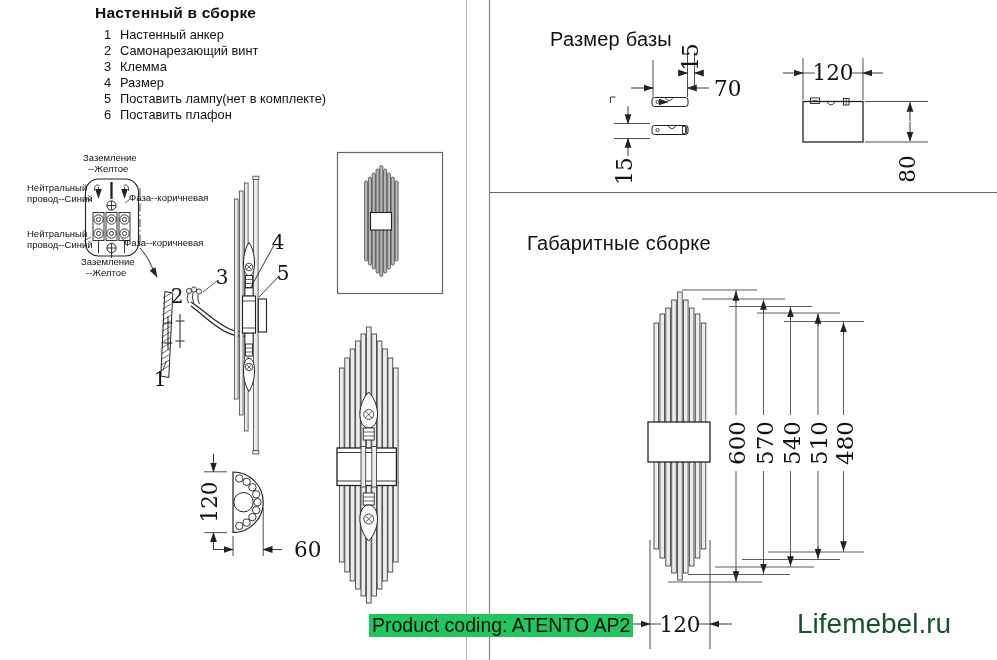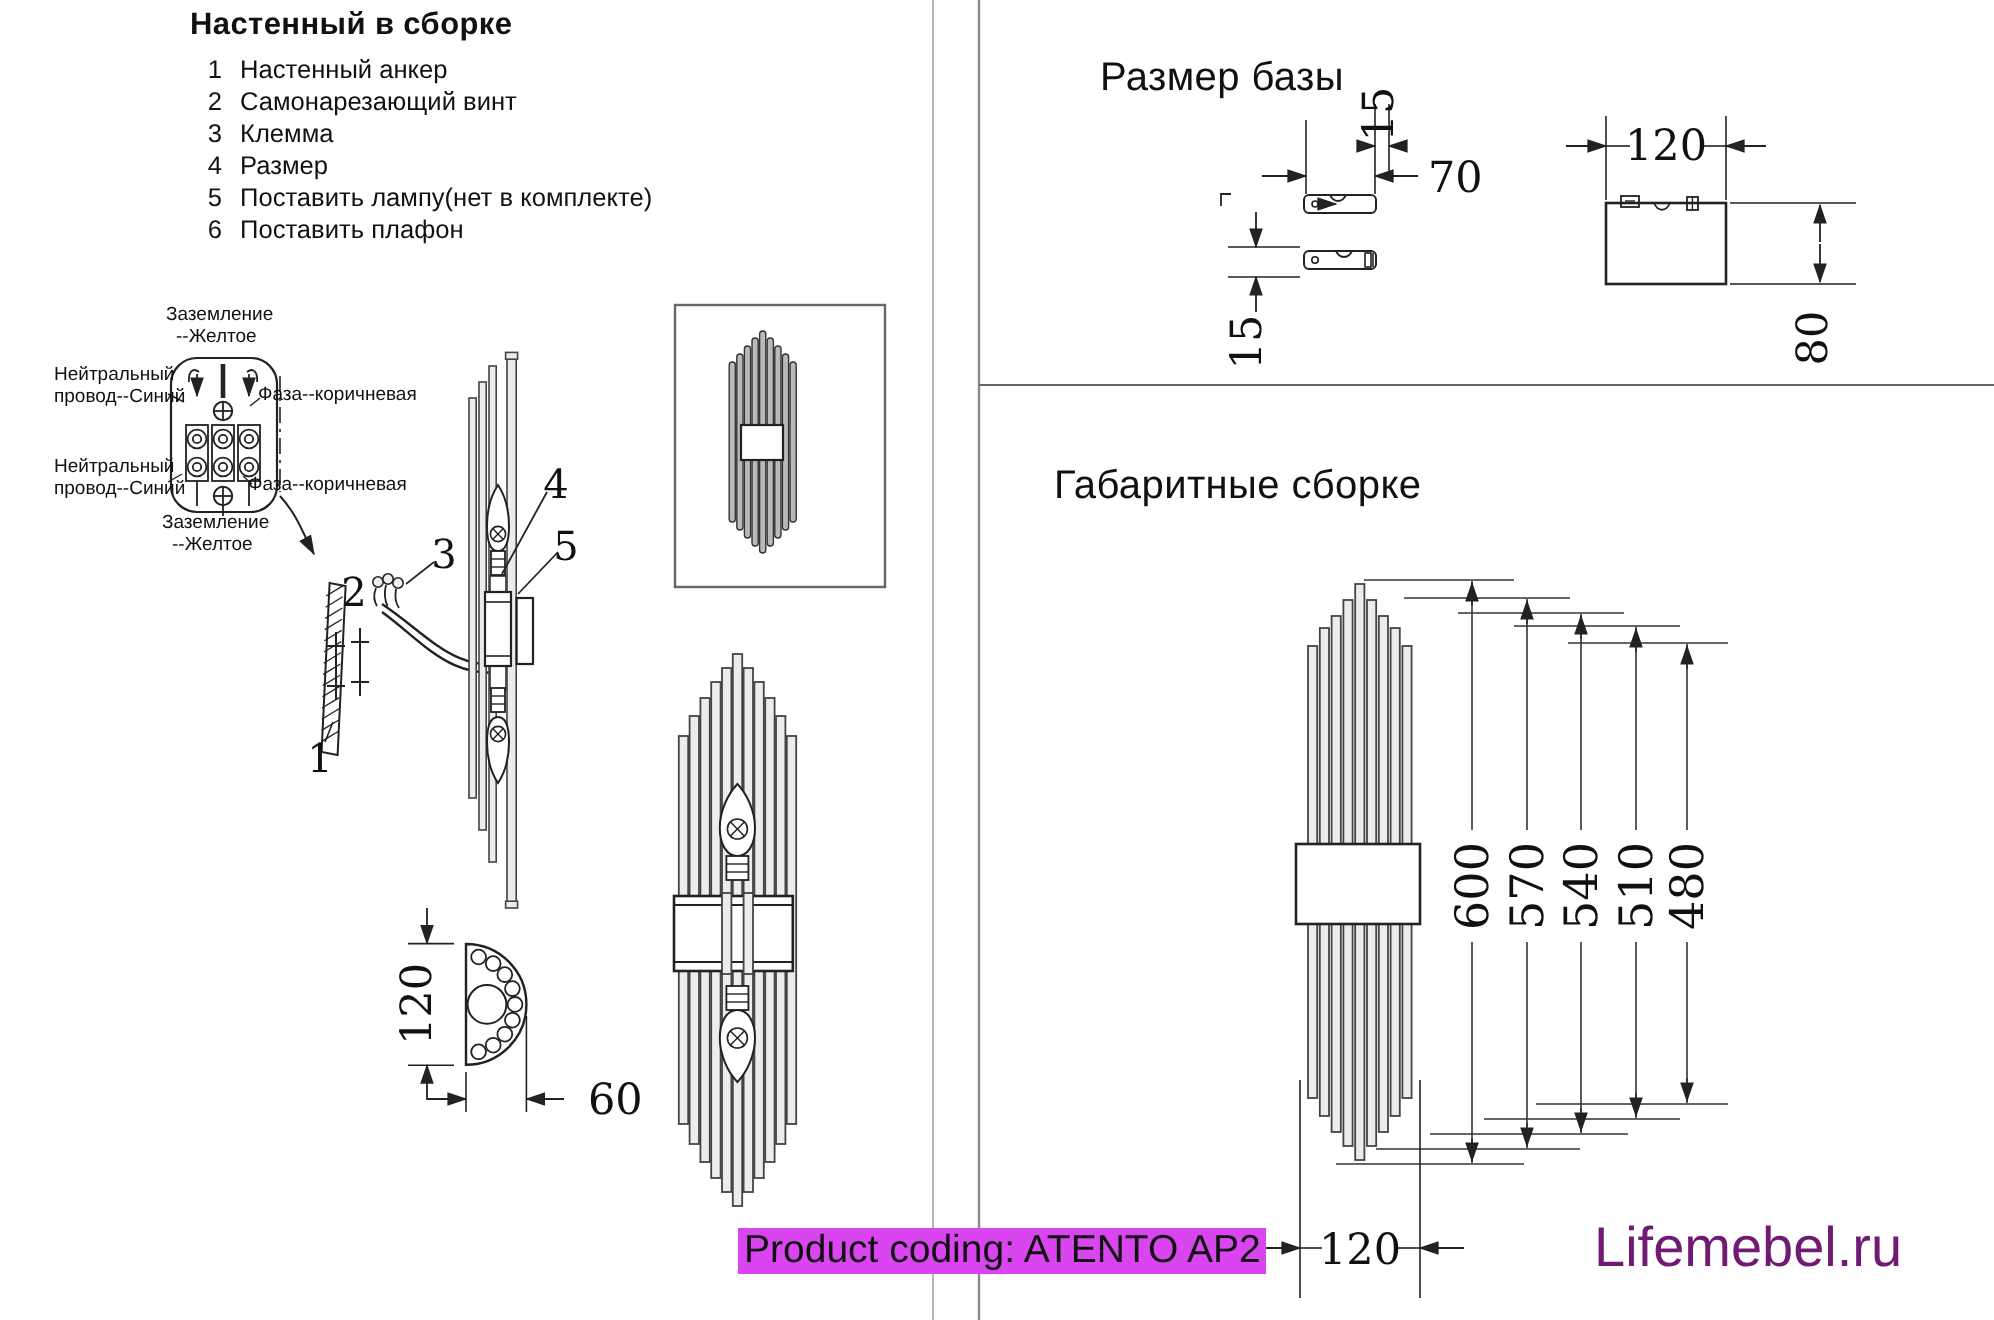--- a/index.html
+++ b/index.html
@@ -6,22 +6,22 @@
   .stage{position:relative;width:997px;height:660px;background:#fff;overflow:hidden;
          font-family:"Liberation Sans",sans-serif;color:#111;}
   .abs{position:absolute;}
   .asm-title{left:95px;top:4px;font-size:15.5px;font-weight:600;letter-spacing:.2px;}
   .asm-list{left:100px;top:27px;}
   .asm-row{display:flex;height:15.9px;align-items:center;font-size:12.8px;}
   .asm-row .num{width:11px;text-align:right;margin-right:9px;}
   .wlab{font-size:9.5px;line-height:1.18;color:#111;}
   .wlab .l2{padding-left:5px;}
   .sec-title{font-size:20px;font-weight:500;letter-spacing:.2px;}
-  .coding{left:369px;top:614px;font-size:19.5px;background:#d946ef;padding:0 3px;}
-  .watermark{left:797px;top:608px;font-size:28px;color:#701a75;}
+  .coding{left:369px;top:614px;font-size:19.5px;background:#22c55e;padding:0 3px;}
+  .watermark{left:797px;top:608px;font-size:28px;color:#14532d;}
   .socket{left:43px;top:602px;font-size:29px;font-family:"DejaVu Serif",serif;letter-spacing:1px;}
   svg{position:absolute;left:0;top:0;}
   svg text{fill:#111;}
   .dim{font-family:"DejaVu Serif",serif;font-size:21.5px;}
   .dimL{font-family:"DejaVu Serif",serif;font-size:23px;}
   .co{font-family:"DejaVu Serif",serif;font-size:20px;}
 </style>
 </head>
 <body>
 

